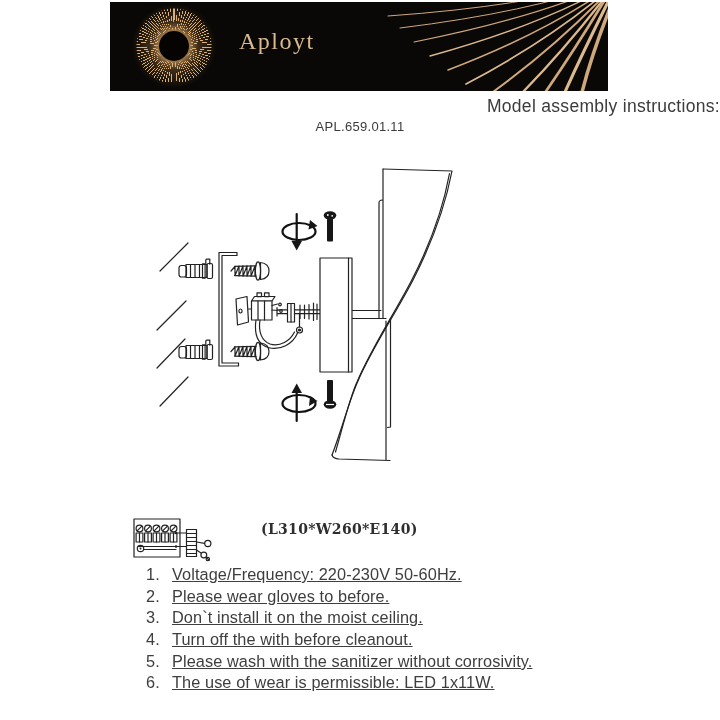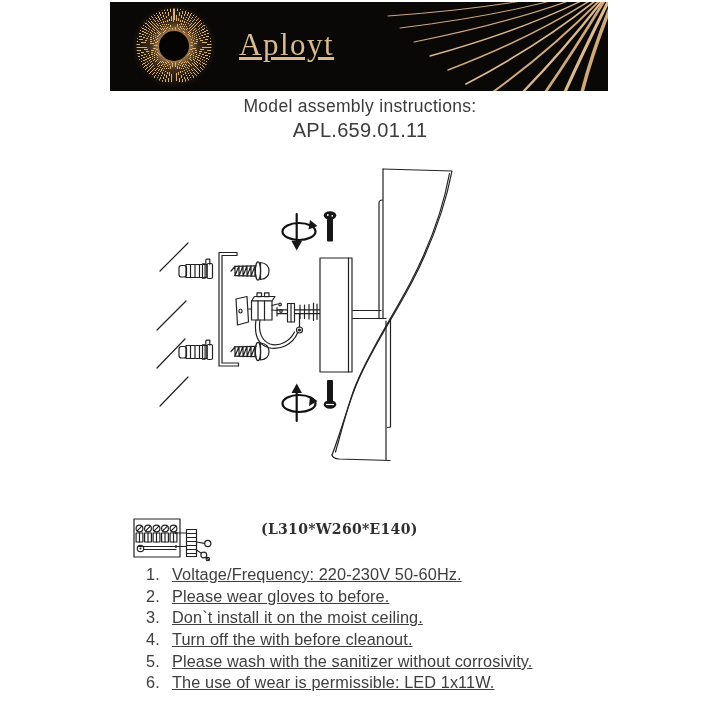--- a/index.html
+++ b/index.html
@@ -11,28 +11,28 @@
   .logo{position:absolute;left:24px;top:4px;width:80px;height:80px;}
   .burst-glow{position:absolute;inset:-6px;border-radius:50%;
     background:radial-gradient(circle,rgba(255,196,120,0.55) 0 13px,rgba(186,128,64,0.30) 24px,rgba(10,8,6,0) 42px);}
   .burst-rays{position:absolute;inset:0;border-radius:50%;
     background:repeating-conic-gradient(rgba(226,184,128,0.95) 0deg 1.1deg,rgba(10,8,6,0) 1.1deg 4.6deg);
     -webkit-mask:radial-gradient(circle,transparent 0 16px,#000 17px 37px,transparent 38px);
     mask:radial-gradient(circle,transparent 0 16px,#000 17px 37px,transparent 38px);}
   .burst-core{position:absolute;left:50%;top:50%;width:30px;height:30px;transform:translate(-50%,-50%);
     background:#060402;border-radius:50%;box-shadow:0 0 7px 2px rgba(255,190,110,0.35);}
   .brand{position:absolute;left:129px;top:27px;font-family:"Liberation Serif",serif;
-    font-size:31px;line-height:1;font-weight:400;letter-spacing:1.5px;color:#d9ba8f;text-decoration:underline;}
+    font-size:24px;line-height:1;font-weight:400;letter-spacing:1.5px;color:#d9ba8f;}
   .fan{position:absolute;right:0;top:0;width:230px;height:89px;}
 
   
-  .title-1{position:absolute;left:0;right:0;top:96px;text-align:center;
+  .title-1{position:absolute;left:0;right:0;top:96px;text-align:right;
     font-size:17.5px;letter-spacing:0.3px;color:#3b3b3b;}
   .title-2{position:absolute;left:0;right:0;top:119px;text-align:center;
-    font-size:20px;letter-spacing:0.3px;color:#3b3b3b;}
+    font-size:13px;letter-spacing:0.3px;color:#3b3b3b;}
 
   
   .diagram{position:absolute;left:0;top:0;width:720px;height:720px;}
   .ln{stroke:#222;stroke-width:1.2;fill:none;stroke-linecap:round;stroke-linejoin:round;}
   .lnf{stroke:#222;stroke-width:1.2;fill:#ffffff;stroke-linejoin:round;}
   .thick{stroke:#111;stroke-width:2.2;fill:none;stroke-linecap:round;}
   .solid{fill:#161616;stroke:none;}
 
   
   .dims{position:absolute;left:261px;top:521px;font-family:"DejaVu Serif","Liberation Serif",serif;

